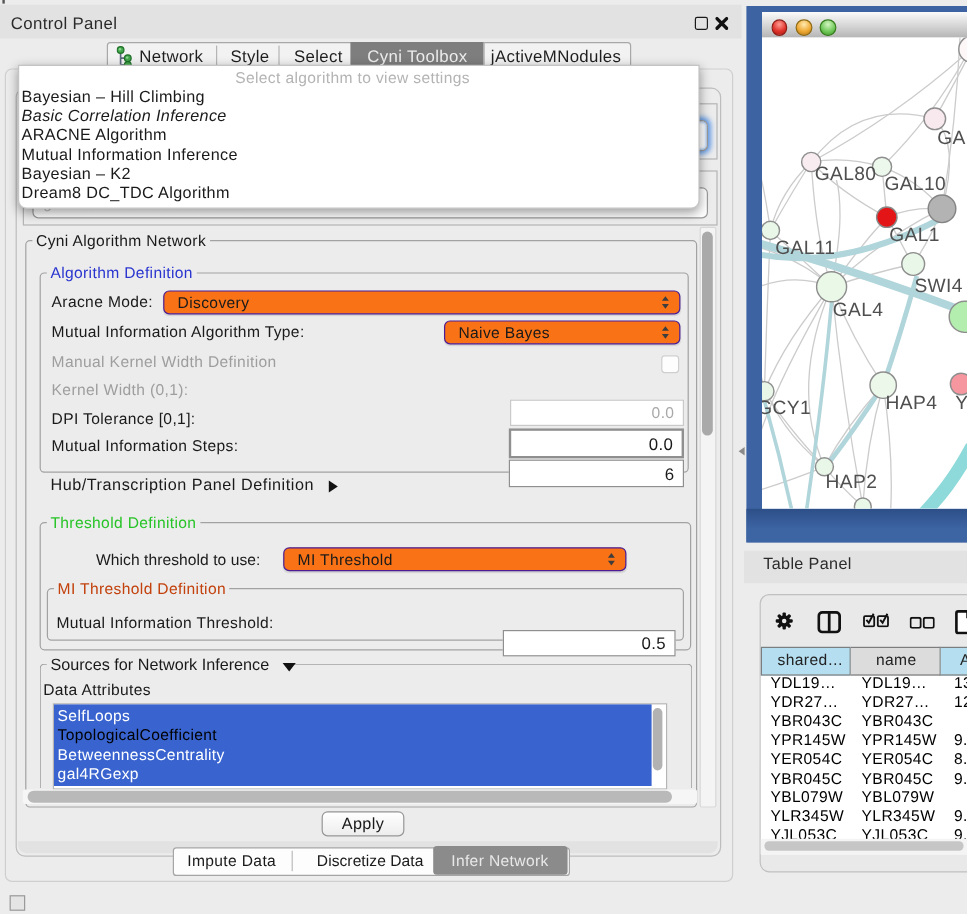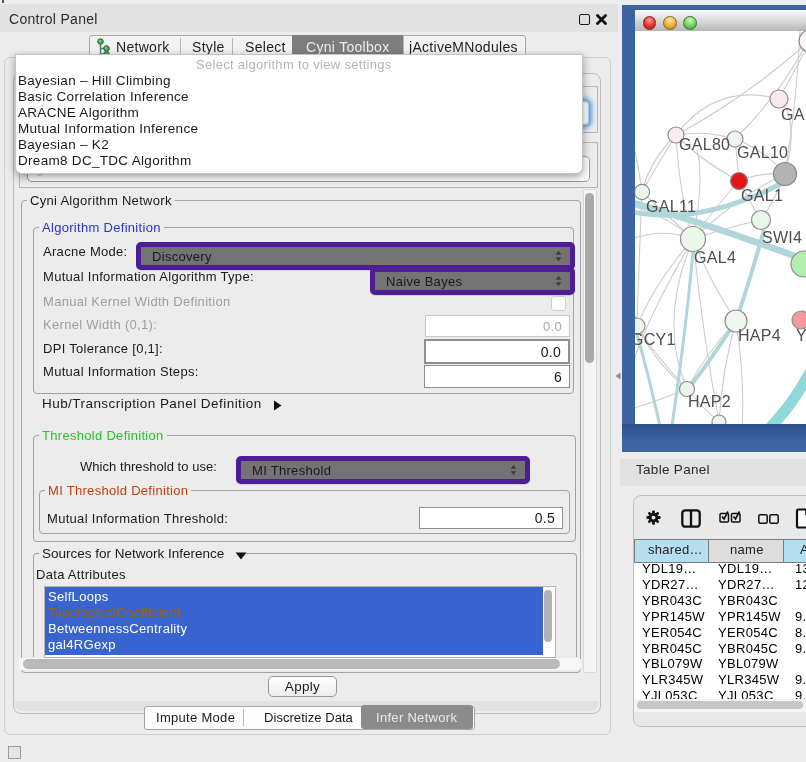--- a/index.html
+++ b/index.html
@@ -4,26 +4,26 @@
 <style>
   html,body{margin:0;padding:0;}
   #root{position:relative;width:806px;height:762px;background:#ececec;
     font-family:"Liberation Sans",sans-serif;font-size:13px;color:#1a1a1a;overflow:hidden;-webkit-font-smoothing:antialiased;letter-spacing:0.3px;}
   .abs{position:absolute;}
   .bold{font-weight:normal;}
   
   .grp{position:absolute;border:1px solid #a2a2a2;border-radius:4px;}
   .grp>.ttl{position:absolute;top:-7px;left:5px;background:#ececec;padding:0 3px;line-height:14px;white-space:nowrap;}
   
-  .combo{position:absolute;background:#737373;border:5px solid #4c1d95;border-radius:5px;
+  .combo{position:absolute;background:#f97316;border:1px solid #4c1d95;border-radius:5px;
      box-shadow:0 1px 1px rgba(0,0,0,0.12);}
   .combo .ctext{position:absolute;left:11px;top:50%;transform:translateY(-50%);white-space:nowrap;}
   .combo svg{position:absolute;right:8px;top:50%;transform:translateY(-50%);}
   
-  .fld{position:absolute;background:#fff;}
+  .fld{position:absolute;background:#fff;margin-top:18px;}
   .fld span{position:absolute;right:7px;top:50%;transform:translateY(-50%);}
 </style>
 </head>
 <body>
 <div id="root">
 
   <div class="abs" style="left:0;top:0;width:618px;height:738px;background:#ececec;"></div>
   <div class="abs" style="left:0;top:4px;width:618px;height:28px;background:#e2e2e2;"></div>
   <div class="abs" style="left:9px;top:11px;font-size:14px;color:#2b2b2b;">Control Panel</div>
   <div class="abs" style="left:2px;top:0;width:2px;height:3px;background:#555;"></div>
@@ -135,47 +135,47 @@
     <div class="ttl" style="font-size:13.5px;letter-spacing:0;">Sources for Network Inference&nbsp;&nbsp;&nbsp;&nbsp;</div>
   </div>
   <svg class="abs" style="left:235px;top:552px;" width="12" height="8" viewBox="0 0 12 8">
       <path d="M0.5 0.5 L11.5 0.5 L6 7.5 Z" fill="#111"></path>
     </svg>
   <div class="abs bold" style="left:36px;top:567px;">Data Attributes</div>
   <div class="abs" style="left:44px;top:586px;width:510px;height:70px;border:1px solid #b5b5b5;background:#fff;"></div>
   <div class="abs" style="left:45px;top:587px;width:498px;height:68px;background:#3964cf;"></div>
   <div class="abs" style="left:544px;top:590px;width:8px;height:52px;background:#b2b2b2;border-radius:4px;"></div>
   <div class="abs" style="left:48px;top:589px;color:#fff;">SelfLoops</div>
-  <div class="abs" style="left:48px;top:605px;color:#a16207;">TopologicalCoefficient</div>
+  <div class="abs" style="left:48px;top:605px;color:#000000;">TopologicalCoefficient</div>
   <div class="abs" style="left:48px;top:621px;color:#fff;">BetweennessCentrality</div>
   <div class="abs" style="left:48px;top:637px;color:#fff;">gal4RGexp</div>
 
   <div class="abs" style="left:19px;top:658px;width:562px;height:12px;background:#f6f6f6;border-radius:2px;"></div>
   <div class="abs" style="left:23px;top:659px;width:537px;height:10px;background:#b9b9b9;border-radius:5px;"></div>
 
   <div class="abs" style="left:268px;top:676px;width:67px;height:19px;background:linear-gradient(#ffffff,#ededed);border:1px solid #979797;border-radius:5px;"></div>
   <div class="abs" style="left:268px;top:679px;width:69px;text-align:center;font-size:13.5px;">Apply</div>
 
   <div class="abs" style="left:144px;top:706px;width:329px;height:22px;background:#fdfdfd;border:1px solid #a5a5a5;border-radius:3px;"></div>
   <div class="abs" style="left:361px;top:705px;width:112px;height:24px;background:#8b8b8b;border-radius:3px;"></div>
   <div class="abs" style="left:243px;top:709px;width:1px;height:17px;background:#bbb;"></div>
-  <div class="abs bold" style="left:156px;top:710px;">Impute Mode</div>
+  <div class="abs bold" style="left:156px;top:710px;">Impute Data</div>
   <div class="abs bold" style="left:264px;top:710px;letter-spacing:0.05px;">Discretize Data</div>
   <div class="abs bold" style="left:376px;top:710px;color:#e8e8e8;">Infer Network</div>
 
   <div class="abs" style="left:8px;top:746px;width:11px;height:11px;background:#e4e4e4;border:1px solid #9a9a9a;"></div>
 
   <svg class="abs" style="left:615px;top:372px;" width="6" height="8" viewBox="0 0 6 8">
       <path d="M5.5 0.5 L0.5 4 L5.5 7.5 Z" fill="#8a8a8a"></path>
     </svg>
 
   <div class="abs" style="left:15px;top:54px;width:566px;height:118px;background:#fff;border:1px solid #c4c4c4;border-radius:0 0 7px 7px;box-shadow:0 3px 9px rgba(0,0,0,0.38);"></div>
   <div class="abs" style="left:196px;top:57px;width:210px;color:#b4b4b4;">Select algorithm to view settings</div>
   <div class="abs" style="left:18px;top:73px;font-size:13.5px;">Bayesian – Hill Climbing</div>
-  <div class="abs" style="left:18px;top:89px;font-size:13.5px;">Basic Correlation Inference</div>
+  <div class="abs" style="left:18px;top:89px;font-size:13.5px;font-style:italic;">Basic Correlation Inference</div>
   <div class="abs bold" style="left:18px;top:105px;font-size:13.5px;">ARACNE Algorithm</div>
   <div class="abs" style="left:18px;top:121px;font-size:13.5px;">Mutual Information Inference</div>
   <div class="abs" style="left:18px;top:137px;font-size:13.5px;">Bayesian – K2</div>
   <div class="abs" style="left:18px;top:153px;font-size:13.5px;">Dream8 DC_TDC Algorithm</div>
 
   <div class="abs" style="left:622px;top:5px;width:184px;height:447px;background:#3d63a2;"></div>
   <div class="abs" style="left:622px;top:424px;width:184px;height:28px;background:linear-gradient(#2d4f88,#3d64a3 60%);"></div>
   <div class="abs" style="left:635px;top:10px;width:171px;height:21px;background:linear-gradient(#fbfbfb,#b6b6b6);border-bottom:1px solid #858585;"></div>
   <div class="abs" style="left:642.7px;top:16.3px;width:11.6px;height:11.6px;border-radius:50%;background:radial-gradient(circle at 50% 28%,#ff9d95 0%,#e0342c 55%,#a81a12 100%);border:0.5px solid #8e1d16;"></div>
   <div class="abs" style="left:663.3px;top:16.3px;width:11.6px;height:11.6px;border-radius:50%;background:radial-gradient(circle at 50% 28%,#ffeab0 0%,#efaa35 55%,#b37613 100%);border:0.5px solid #8e6a12;"></div>

